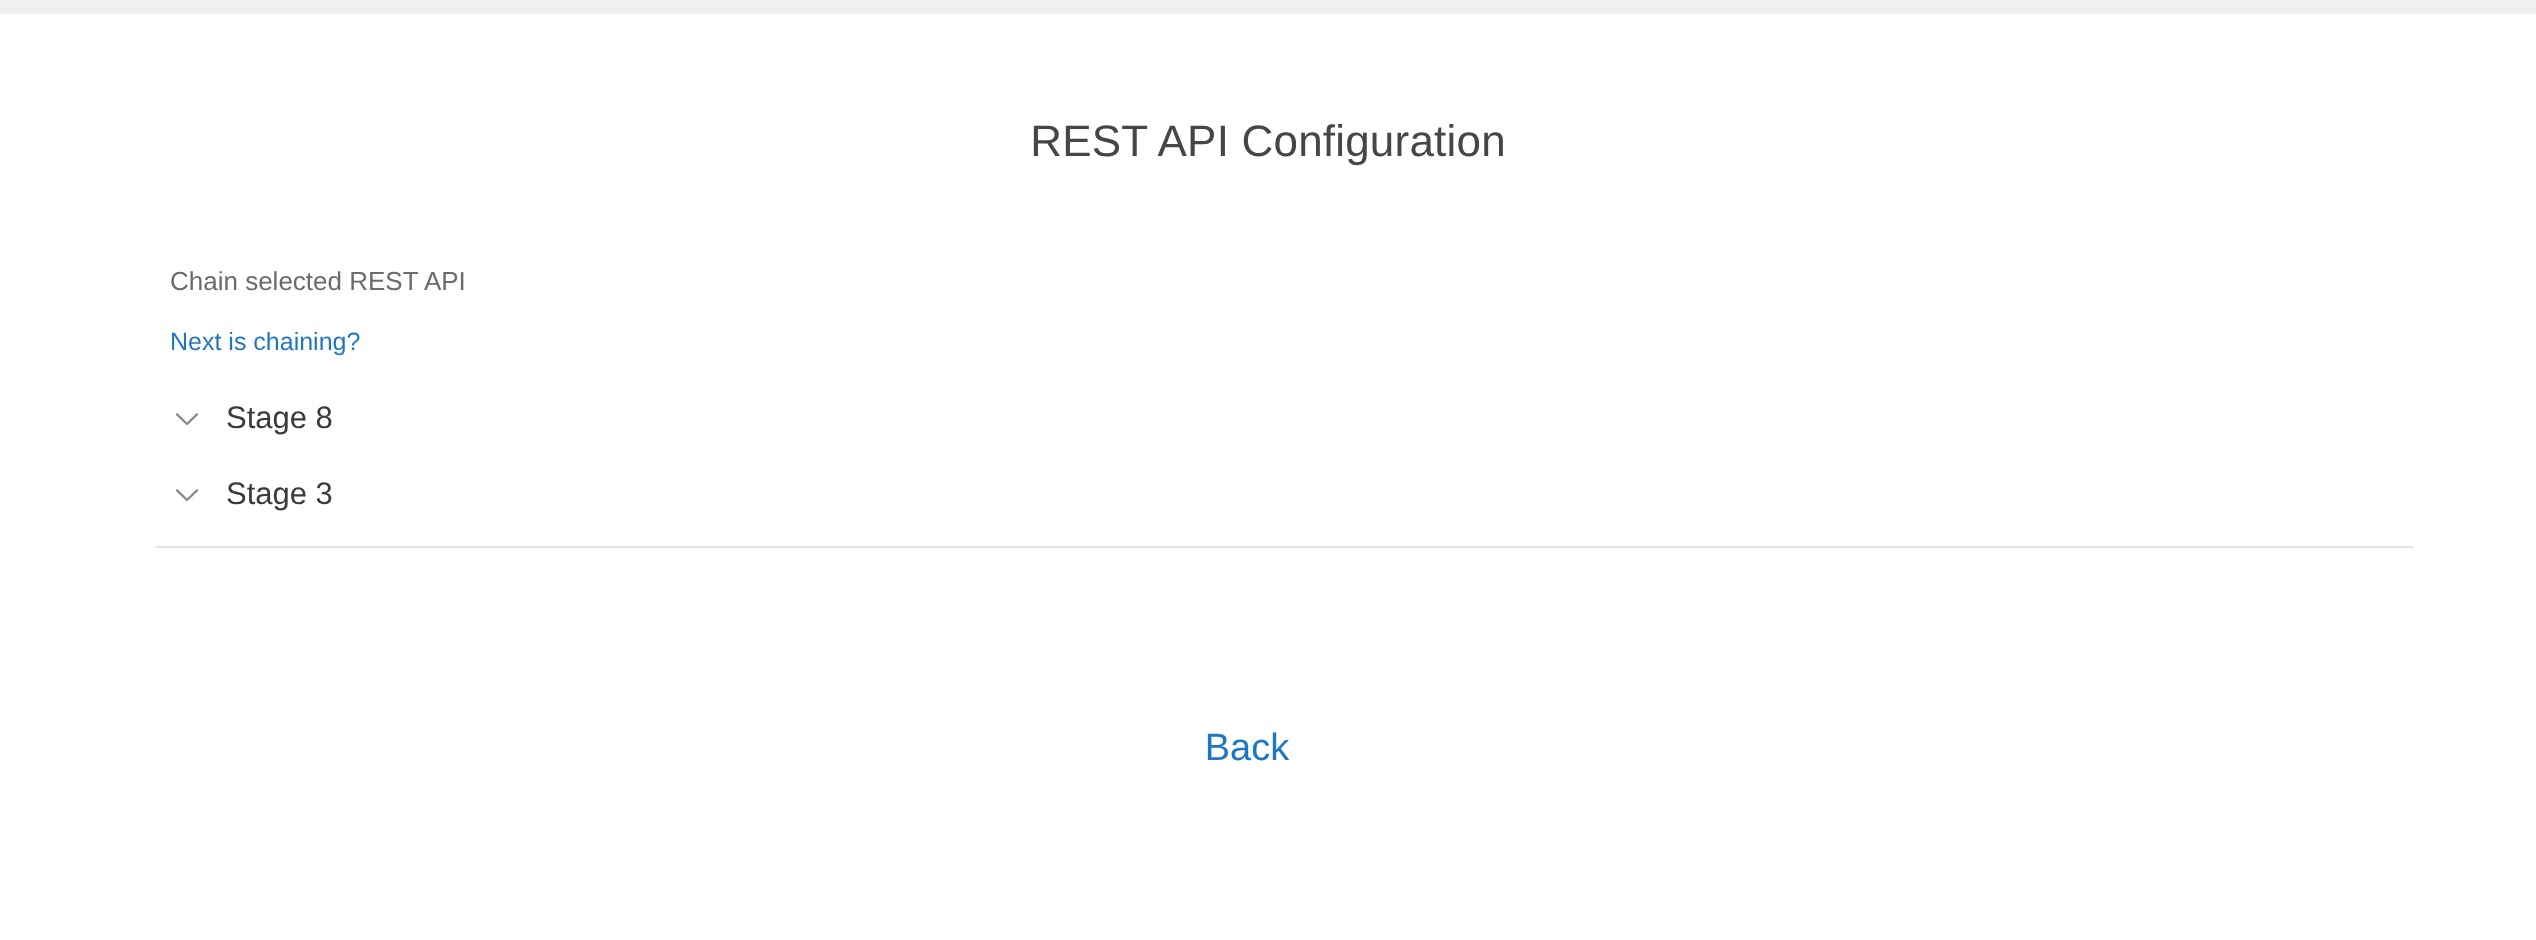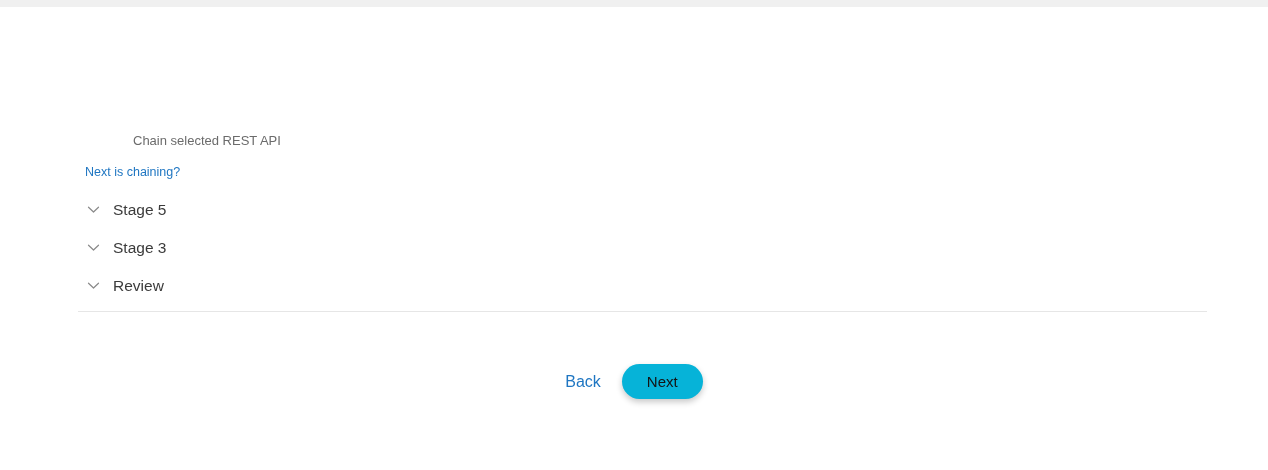--- a/index.html
+++ b/index.html
@@ -52,21 +52,20 @@
     left: 78px;
     width: 1129px;
   }
 
   .section-caption {
     font-size: 13px;
     color: #6b6b6b;
     line-height: 16px;
     padding-left: 7px;
     margin-bottom: 13px;
-    margin-left: 48px;
   }
 
   .help-link {
     display: inline-block;
     font-size: 12.5px;
     color: #1f76c2;
     line-height: 15px;
     padding-left: 7px;
     text-decoration: none;
     cursor: pointer;
@@ -111,21 +110,21 @@
     position: absolute;
     top: 357px;
     left: 0;
     width: 1268px;
     display: flex;
     align-items: center;
     justify-content: center;
   }
 
   .back-link {
-    font-size: 16px;
+    font-size: 19px;
     color: #1f76c2;
     text-decoration: none;
     cursor: pointer;
     margin-right: 21px;
   }
 
   .next-button {
     min-width: 81px;
     height: 35px;
     padding: 0 22px;
@@ -141,60 +140,52 @@
     box-shadow: 0 3px 6px rgba(0, 0, 0, 0.22);
   }
 </style>
 </head>
 <body>
 
 <div class="top-strip"></div>
 
 <div class="page">
 
+  <div class="page-title">REST API Configuration</div>
 
   <div class="content">
 
     <div class="section-caption">Chain selected REST API</div>
 
     <a class="help-link">Next is chaining?</a>
 
     <div class="accordion">
 
       <div class="accordion-row">
         <span class="chevron-icon">
           <svg width="17" height="17" viewBox="0 0 17 17" fill="none" xmlns="http://www.w3.org/2000/svg">
             <path d="M3.5 6.2 L8.5 11 L13.5 6.2" stroke="currentColor" stroke-width="1.2" fill="none" stroke-linecap="round" stroke-linejoin="round"></path>
           </svg>
         </span>
-        <span class="accordion-label">Stage 5</span>
+        <span class="accordion-label">Stage 8</span>
       </div>
 
       <div class="accordion-row">
         <span class="chevron-icon">
           <svg width="17" height="17" viewBox="0 0 17 17" fill="none" xmlns="http://www.w3.org/2000/svg">
             <path d="M3.5 6.2 L8.5 11 L13.5 6.2" stroke="currentColor" stroke-width="1.2" fill="none" stroke-linecap="round" stroke-linejoin="round"></path>
           </svg>
         </span>
         <span class="accordion-label">Stage 3</span>
       </div>
 
-      <div class="accordion-row">
-        <span class="chevron-icon">
-          <svg width="17" height="17" viewBox="0 0 17 17" fill="none" xmlns="http://www.w3.org/2000/svg">
-            <path d="M3.5 6.2 L8.5 11 L13.5 6.2" stroke="currentColor" stroke-width="1.2" fill="none" stroke-linecap="round" stroke-linejoin="round"></path>
-          </svg>
-        </span>
-        <span class="accordion-label">Review</span>
-      </div>
 
     </div>
 
     <div class="divider"></div>
 
   </div>
 
   <div class="footer-actions">
     <a class="back-link">Back</a>
-    <button class="next-button">Next</button>
   </div>
 
 </div>
 
 </body></html>

